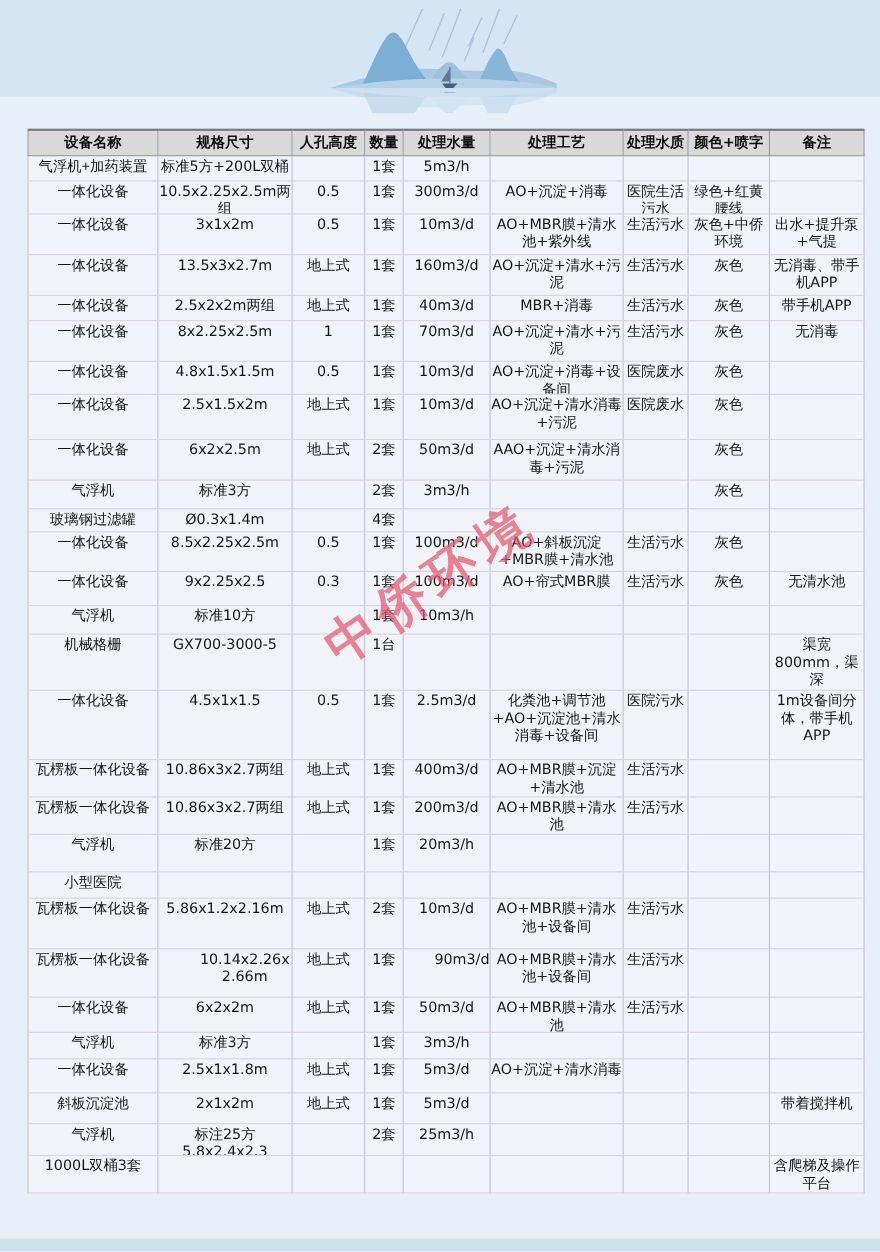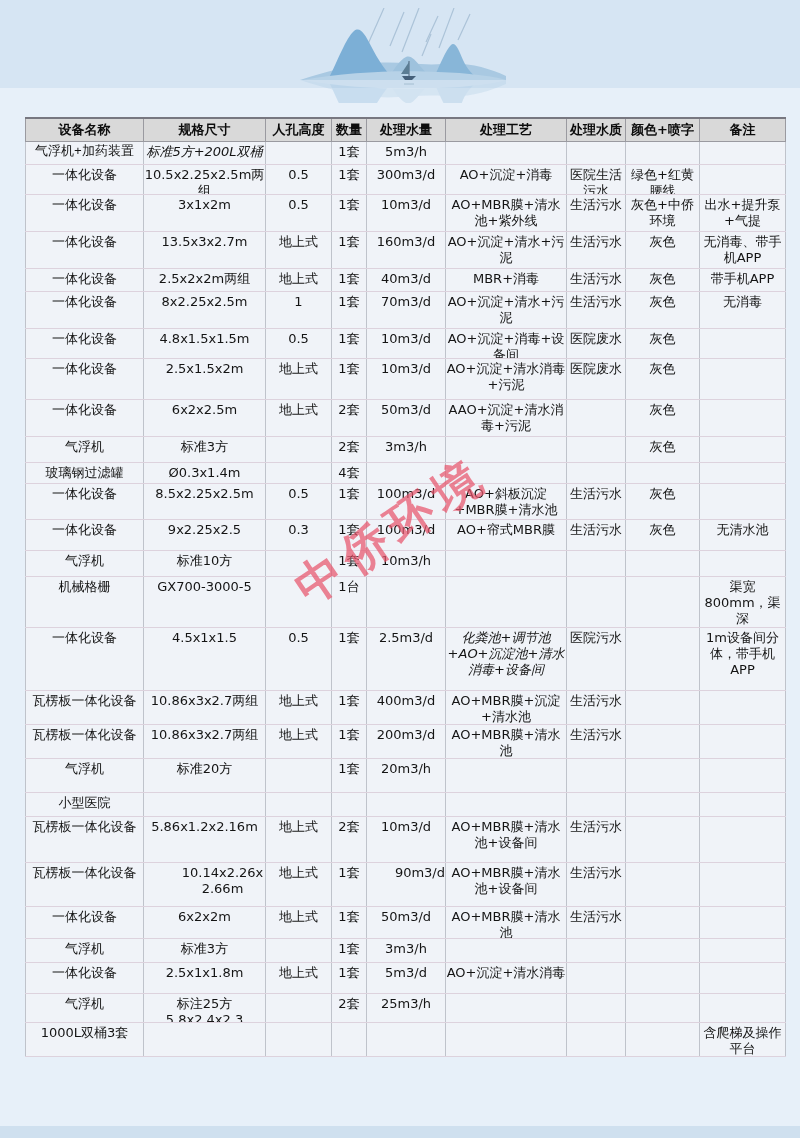--- a/index.html
+++ b/index.html
@@ -104,21 +104,21 @@
           <th>颜色+喷字</th>
           <th>备注</th>
         </tr>
       </thead>
     <tbody id="body-rows">
         <tr>
           <td>
             <div class="cell" style="height: 20px; font-family: Liberation Mono, monospace;">气浮机+加药装置</div>
           </td>
           <td>
-            <div class="cell" style="height: 20px; font-style: italic;">标准5方+200L双桶</div>
+            <div class="cell" style="height: 20px;">标准5方+200L双桶</div>
           </td>
           <td>
             <div class="cell" style="height: 20px;"></div>
           </td>
           <td>
             <div class="cell" style="height: 20px;">1套</div>
           </td>
           <td>
             <div class="cell" style="height: 20px;">5m3/h</div>
           </td>
@@ -551,21 +551,21 @@
           <td>
             <div class="cell" style="height: 60px;">0.5</div>
           </td>
           <td>
             <div class="cell" style="height: 60px;">1套</div>
           </td>
           <td>
             <div class="cell" style="height: 60px;">2.5m3/d</div>
           </td>
           <td>
-            <div class="cell" style="height: 60px; font-style: italic;">化粪池+调节池+AO+沉淀池+清水消毒+设备间</div>
+            <div class="cell" style="height: 60px;">化粪池+调节池+AO+沉淀池+清水消毒+设备间</div>
           </td>
           <td>
             <div class="cell" style="height: 60px;">医院污水</div>
           </td>
           <td>
             <div class="cell" style="height: 60px;"></div>
           </td>
           <td>
             <div class="cell" style="height: 60px;">1m设备间分体，带手机APP</div>
           </td>
@@ -822,20 +822,49 @@
             <div class="cell" style="height: 28px;">AO+沉淀+清水消毒</div>
           </td>
           <td>
             <div class="cell" style="height: 28px;"></div>
           </td>
           <td>
             <div class="cell" style="height: 28px;"></div>
           </td>
           <td>
             <div class="cell" style="height: 28px;"></div>
+          </td>
+        </tr>
+        <tr>
+          <td>
+            <div class="cell" style="height: 25px;">斜板沉淀池</div>
+          </td>
+          <td>
+            <div class="cell" style="height: 25px;">2x1x2m</div>
+          </td>
+          <td>
+            <div class="cell" style="height: 25px;">地上式</div>
+          </td>
+          <td>
+            <div class="cell" style="height: 25px;">1套</div>
+          </td>
+          <td>
+            <div class="cell" style="height: 25px;">5m3/d</div>
+          </td>
+          <td>
+            <div class="cell" style="height: 25px;"></div>
+          </td>
+          <td>
+            <div class="cell" style="height: 25px;"></div>
+          </td>
+          <td>
+            <div class="cell" style="height: 25px;"></div>
+          </td>
+          <td>
+            <div class="cell" style="height: 25px;">带着搅拌机</div>
           </td>
         </tr>
         <tr>
           <td>
             <div class="cell" style="height: 26px;">气浮机</div>
           </td>
           <td>
             <div class="cell" style="height: 26px;">标注25方5.8x2.4x2.3</div>
           </td>
           <td>

